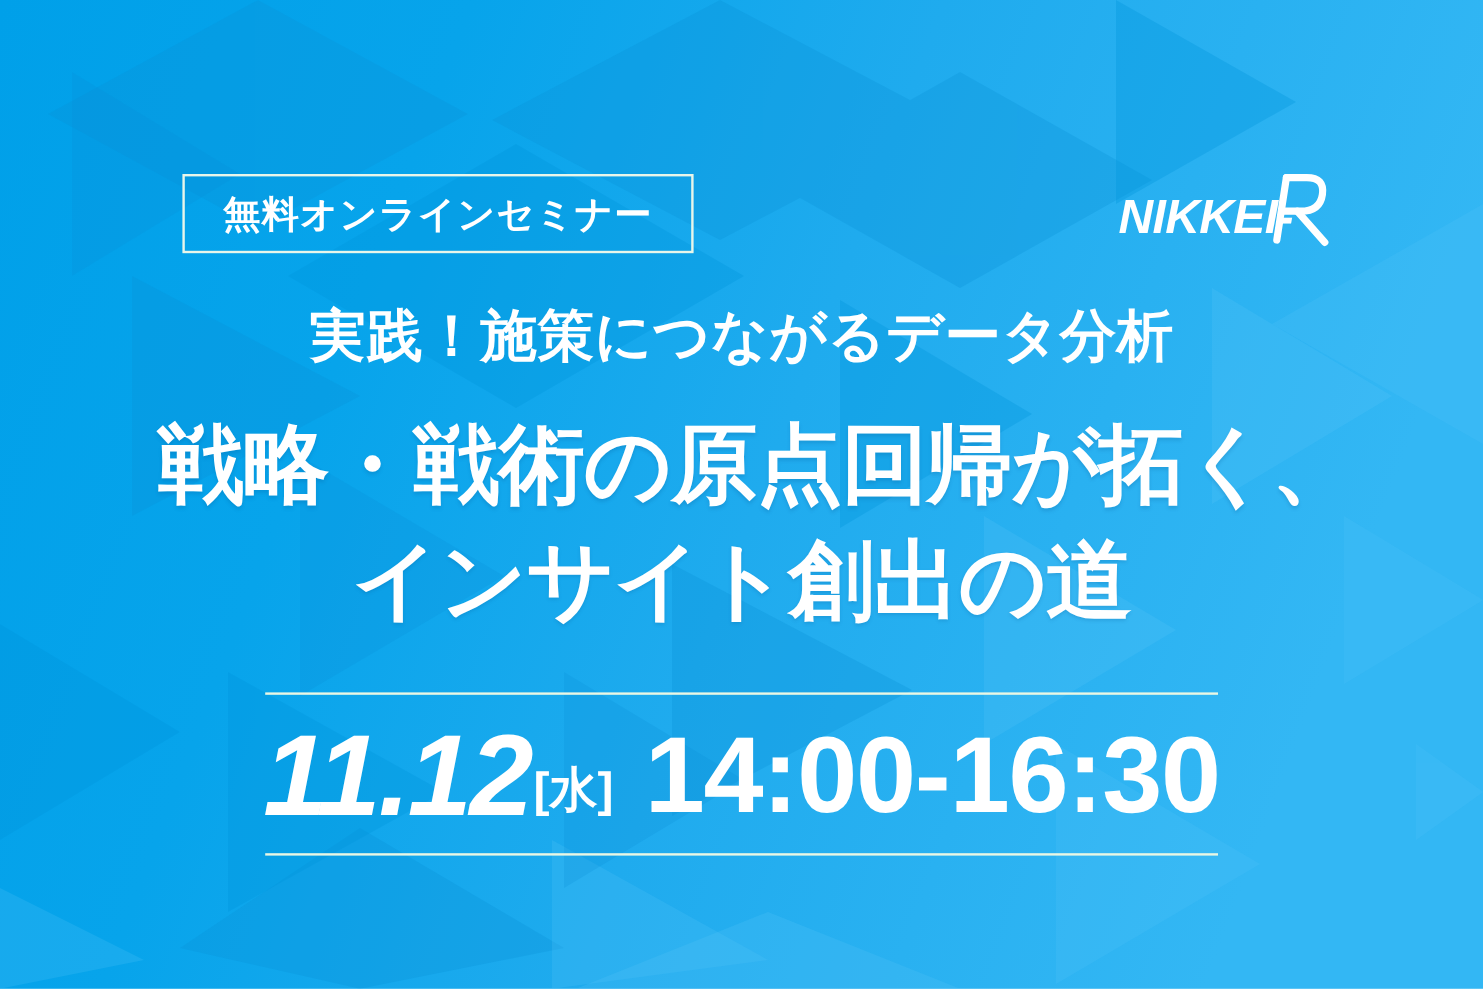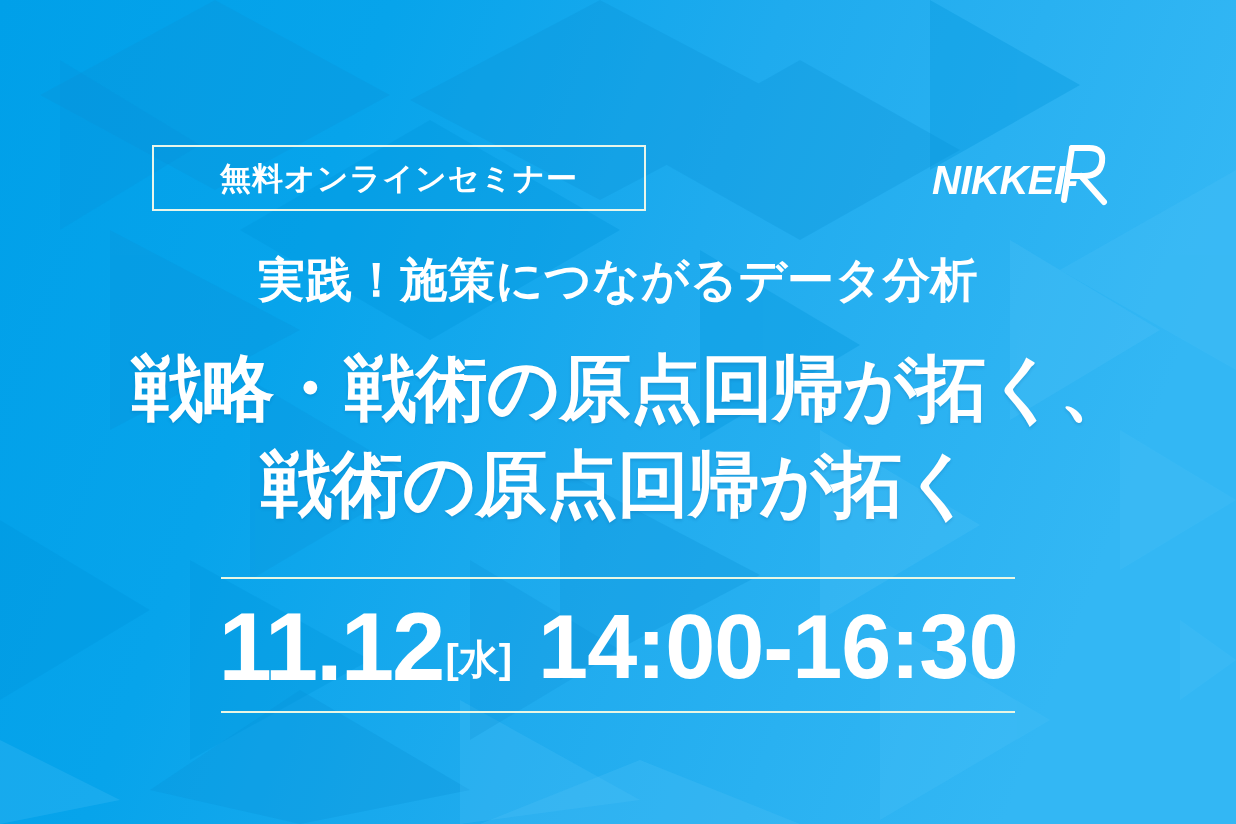--- a/index.html
+++ b/index.html
@@ -26,21 +26,21 @@
   .content {
     position: absolute;
     inset: 0;
   }
 
   
   #badge {
     position: absolute;
     left: 152px;
     top: 145px;
-    width: 494px;
+    width: 426px;
     height: 66px;
     border: 2px solid #e8f6ea;
     box-sizing: border-box;
     display: flex;
     align-items: center;
     justify-content: center;
   }
   #badge-label {
     color: #ffffff;
     font-size: 31px;
@@ -118,20 +118,21 @@
     align-items: center;
     justify-content: center;
     color: #ffffff;
     white-space: nowrap;
   }
   #date-value {
     font-size: 96px;
     font-weight: bold;
     line-height: 1;
     letter-spacing: -2px;
+    font-style: italic;
   }
   #date-weekday {
     font-size: 40px;
     font-weight: bold;
     line-height: 1;
     margin-left: 2px;
     position: relative;
     top: 12px;
   }
   #time-value {
@@ -210,21 +211,21 @@
           <path d="M132 62 L140 10"></path>
           <path d="M140 10 L157 10 Q172 10 170 24 Q168 38 152 38 L136 38"></path>
           <path d="M149 38 L172 64"></path>
         </g>
       </svg>
     </div>
 
     <div id="subtitle">実践！施策につながるデータ分析</div>
 
     <div id="title-line-1">戦略・戦術の原点回帰が拓く、</div>
-    <div id="title-line-2">戦術の原点回帰が拓く</div>
+    <div id="title-line-2">インサイト創出の道</div>
 
     <div id="rule-top"></div>
 
     <div id="date-row">
       <span id="date-value">11.12</span>
       <span id="date-weekday">[水]</span>
       <span id="time-value">14:00-16:30</span>
     </div>
 
     <div id="rule-bottom"></div>

